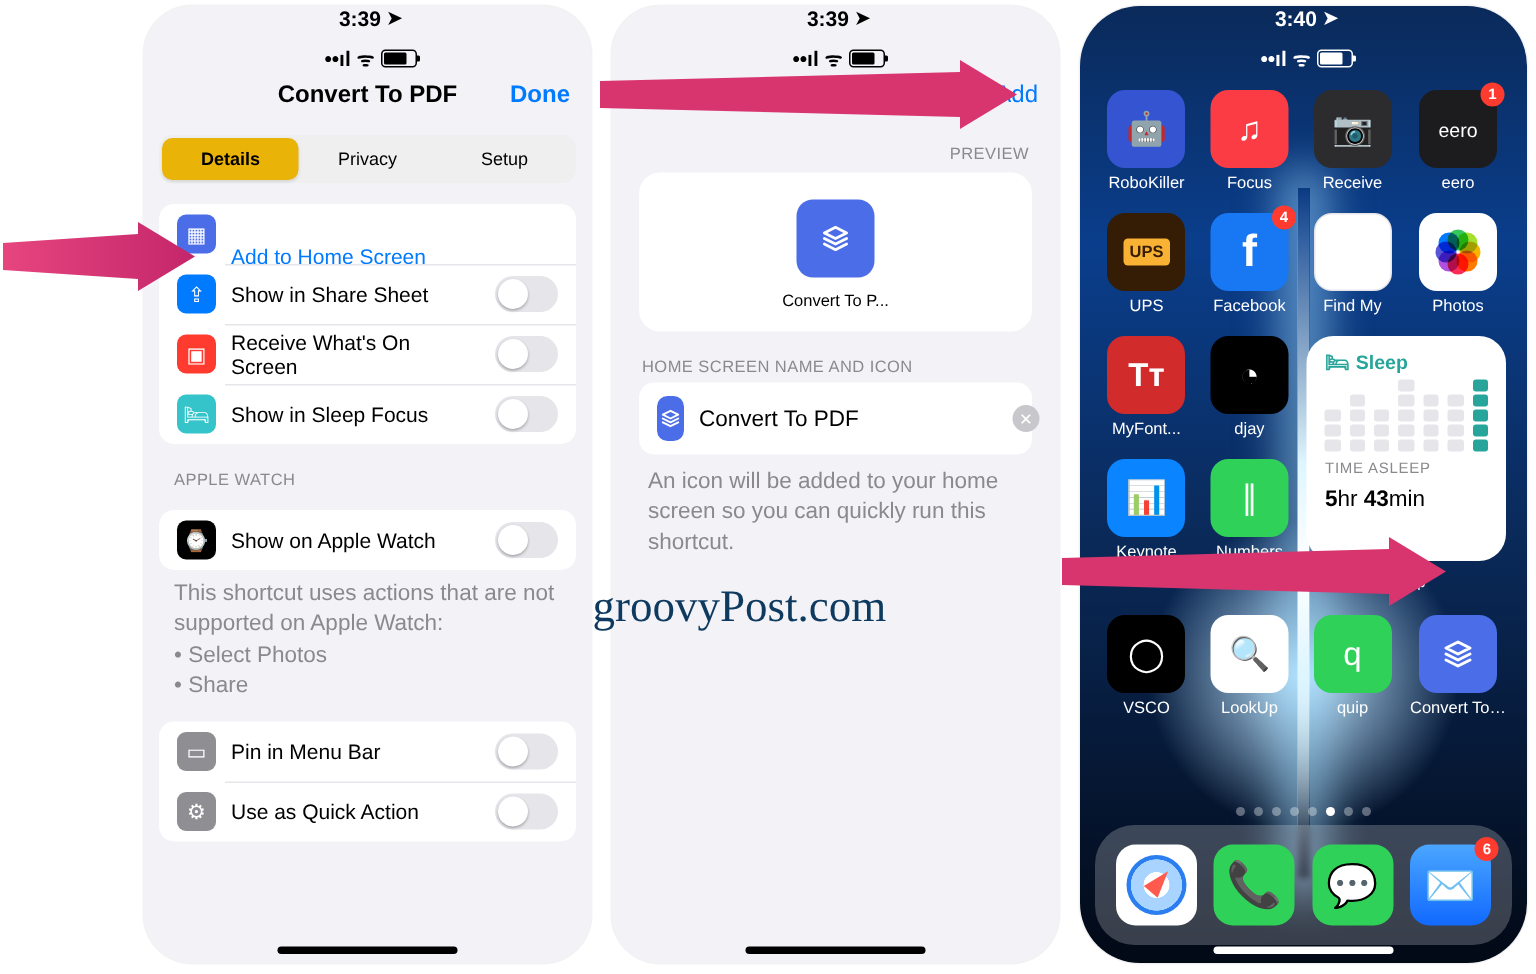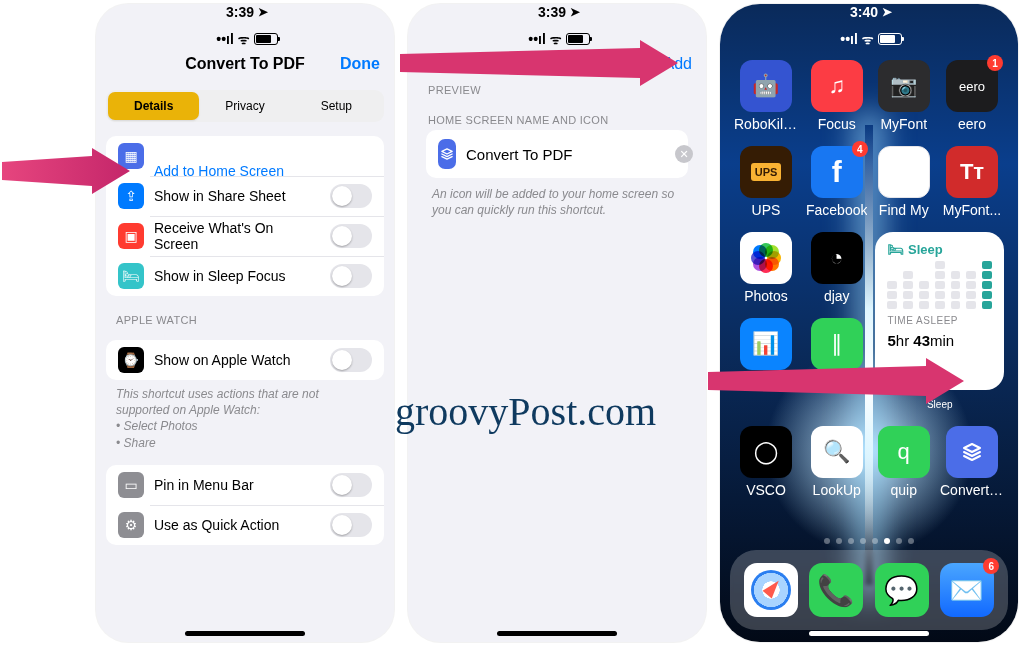--- a/index.html
+++ b/index.html
@@ -64,21 +64,21 @@
   .row{ display:flex; align-items:center; height:40px; padding:0 12px; gap:10px; font-size:14px; position:relative;}
   .row + .row::before{content:"";position:absolute;left:44px;right:0;top:0;height:1px;background:#e5e5ea;}
   .row .ic{ width:26px;height:26px;border-radius:6px;display:flex;align-items:center;justify-content:center;color:#fff;font-size:14px;flex-shrink:0;}
   .ic.blue{background:#4b6de8;} .ic.share{background:#007aff;} .ic.red{background:#ff3b30;} .ic.teal{background:#34c4c9;}
   .ic.black{background:#000;} .ic.gray{background:#8e8e93;} .ic.gray2{background:#8e8e93;}
   .row .lbl{flex:1;}
   .row .lbl.link{color:#007aff;margin-top:30px;}
   .toggle{ width:42px;height:24px;background:#e5e5ea;border-radius:12px;position:relative;flex-shrink:0;}
   .toggle::after{content:"";position:absolute;left:2px;top:2px;width:20px;height:20px;background:#fff;border-radius:50%;box-shadow:0 1px 2px rgba(0,0,0,0.3);}
   .sect-lbl{ font-size:11px; color:#8a8a8e; margin:18px 20px 4px 20px; text-transform:uppercase; letter-spacing:0.3px;}
-  .hint{ font-size:12px; color:#8a8a8e; margin:6px 20px 0 20px; line-height:1.35;font-style:italic;}
+  .hint{ font-size:15px; color:#8a8a8e; margin:6px 20px 0 20px; line-height:1.35;}
   .home-ind{ position:absolute; bottom:6px; left:50%; transform:translateX(-50%); width:120px;height:5px;background:#000;border-radius:3px;}
 
   
   .p2-header{ display:flex; align-items:center; justify-content:flex-end; height:36px; padding:0 14px;}
   .p2-add{ color:#007aff; font-size:16px; font-weight:400;}
   .preview-box{
     margin:6px 18px; background:#fff; border-radius:14px; padding:18px 0 14px 0; display:flex; flex-direction:column; align-items:center; gap:10px;
   }
   .app-tile{ width:48px;height:48px;border-radius:11px;background:#4b6de8;display:flex;align-items:center;justify-content:center;}
   .app-tile svg{width:26px;height:26px;}
@@ -98,21 +98,21 @@
   .phone.right::before{
     content:""; position:absolute; left:50%; top:55%; width:8px; height:460px;
     background:linear-gradient(180deg,rgba(255,255,255,0) 0%, #dff6ff 40%, #fff 55%, #dff6ff 70%, rgba(255,255,255,0) 100%);
     transform:translate(-50%,-50%);
     box-shadow:0 0 28px 12px rgba(160,220,255,0.55);
     pointer-events:none;
   }
   .hs-grid{ position:relative; z-index:2; padding:14px 14px 0 14px; display:grid; grid-template-columns:repeat(4,1fr); column-gap:8px; row-gap:14px;}
   .app{ display:flex; flex-direction:column; align-items:center; gap:4px;}
   .app .tile{width:52px;height:52px;border-radius:12px;display:flex;align-items:center;justify-content:center;font-size:22px;color:#fff;position:relative;}
-  .app .cap{font-size:14px;color:#fff; white-space:nowrap; max-width:64px; overflow:hidden; text-overflow:ellipsis;}
+  .app .cap{font-size:11px;color:#fff; white-space:nowrap; max-width:64px; overflow:hidden; text-overflow:ellipsis;}
   .badge{position:absolute;top:-5px;right:-5px;min-width:16px;height:16px;padding:0 4px;background:#ff3b30;border-radius:9px;font-size:10px;color:#fff;display:flex;align-items:center;justify-content:center;font-weight:600;}
   
   .t-robo{background:#3454d1;} .t-music{background:#fc3c44;} .t-camera{background:#2c2c2e;} .t-eero{background:#1c1c1e;font-size:14px;}
   .t-ups{background:#351c04;color:#f9b233;} .t-fb{background:#1877f2;} .t-findmy{background:#fff;color:#34c759;border:1px solid #e5e5ea;} .t-photos{background:#fff;}
   .t-font{background:#d12b2b;font-size:16px;font-weight:700;} .t-djay{background:#000;}
   .t-keynote{background:#0a84ff;} .t-numbers{background:#30d158;}
   .t-vsco{background:#000;} .t-lookup{background:#fff;color:#000;} .t-quip{background:#30d158;} .t-pdf{background:#4b6de8;}
   .photos-flower{width:30px;height:30px;position:relative;}
   .photos-flower span{position:absolute;width:14px;height:14px;border-radius:50%;mix-blend-mode:multiply;}
 
@@ -150,21 +150,21 @@
   .compass::after{content:"";width:0;height:0;border-left:6px solid transparent;border-right:6px solid transparent;border-bottom:18px solid #ff5a4d;position:absolute;transform:rotate(40deg) translateY(-3px);}
   .t-safari{position:relative;}
 
   
   .arrow{position:absolute;z-index:20;pointer-events:none;}
   .arrow svg{display:block;}
 
   
   .watermark{
     position:absolute; left:395px; top:388px; font-family:Georgia,"Times New Roman",serif;
-    font-size:40px; color:#0f3a5f; z-index:30; pointer-events:none;
+    font-size:30px; color:#0f3a5f; z-index:30; pointer-events:none;
   }
 
   
   .sc-glyph path{stroke:#fff;stroke-width:2;fill:none;stroke-linejoin:round;stroke-linecap:round;}
 </style>
 </head>
 <body>
 
 <div class="phone left">
   <div class="statusbar">
@@ -251,21 +251,29 @@
       <span class="sb-icon">••ıl</span>
       <span class="sb-icon wifi">ᯤ</span>
       <span class="batt">
           <i></i>
         </span>
     </span>
   </div>
   <div class="p2-header">
     <span class="p2-add">Add</span>
   </div>
-  <div class="sect-lbl" style="margin-top:2px;">PREVIEW</div>
+  <div class="sect-lbl" style="margin-top:15px;text-align:right;">PREVIEW</div>
+  <div class="preview-box">
+    <div class="app-tile app-tile-lg">
+      <svg class="sc-glyph" viewBox="0 0 28 28">
+          <path d="M6 10 L14 6 L22 10 L14 14 Z M6 14 L14 18 L22 14 M6 18 L14 22 L22 18"></path>
+        </svg>
+    </div>
+    <span class="tile-lbl">Convert To P...</span>
+  </div>
   <div class="sect-lbl">HOME SCREEN NAME AND ICON</div>
   <div class="name-row">
     <span class="name-ic">
       <svg class="sc-glyph" viewBox="0 0 28 28" width="18" height="18">
           <path d="M6 10 L14 6 L22 10 L14 14 Z M6 14 L14 18 L22 14 M6 18 L14 22 L22 18"></path>
         </svg>
     </span>
     <input class="name-input" value="Convert To PDF" style="">
     <span class="clear-btn">✕</span>
   </div>
@@ -293,21 +301,21 @@
       <div class="app">
     <div class="tile t-robo">🤖</div>
     <span class="cap">RoboKiller</span>
       </div>
       <div class="app">
     <div class="tile t-music">♫</div>
     <span class="cap">Focus</span>
       </div>
       <div class="app">
     <div class="tile t-camera">📷</div>
-    <span class="cap">MyFont</span>
+    <span class="cap">Receive</span>
       </div>
       <div class="app">
     <div class="tile t-eero">
           <span style="font-size:13px;">eero</span>
           <span class="badge">1</span>
         </div>
     <span class="cap">eero</span>
       </div>
       <div class="app">
     <div class="tile t-ups">
@@ -318,41 +326,41 @@
       <div class="app">
     <div class="tile t-fb">
           <span style="font-size:30px;font-weight:700;">f</span>
           <span class="badge">4</span>
         </div>
     <span class="cap">Facebook</span>
       </div>
       <div class="app">
     <div class="tile t-findmy">◎</div>
     <span class="cap">Find My</span>
-      </div>
-      <div class="app">
-    <div class="tile t-font">Tᴛ</div>
-    <span class="cap">MyFont...</span>
       </div>
       <div class="app">
     <div class="tile t-photos">
           <div class="photos-flower">
             <span style="background:#f8b500;left:16px;top:8px;"></span>
             <span style="background:#ff7a00;left:13.65685424949238px;top:13.65685424949238px;"></span>
             <span style="background:#ff2d55;left:8px;top:16px;"></span>
             <span style="background:#af52de;left:2.3431457505076203px;top:13.65685424949238px;"></span>
             <span style="background:#5856d6;left:0px;top:8.000000000000002px;"></span>
             <span style="background:#007aff;left:2.3431457505076185px;top:2.3431457505076203px;"></span>
             <span style="background:#34c759;left:7.999999999999998px;top:0px;"></span>
             <span style="background:#a6e02f;left:13.65685424949238px;top:2.3431457505076185px;"></span>
           </div>
         </div>
     <span class="cap">Photos</span>
       </div>
       <div class="app">
+    <div class="tile t-font">Tᴛ</div>
+    <span class="cap">MyFont...</span>
+      </div>
+      <div class="app">
     <div class="tile t-djay">◔</div>
     <span class="cap">djay</span>
       </div>
       <div class="widget">
   <div class="w-title">
           <span>🛏</span>
           <span>Sleep</span>
         </div>
   <div class="w-bars">
     <div class="b">

